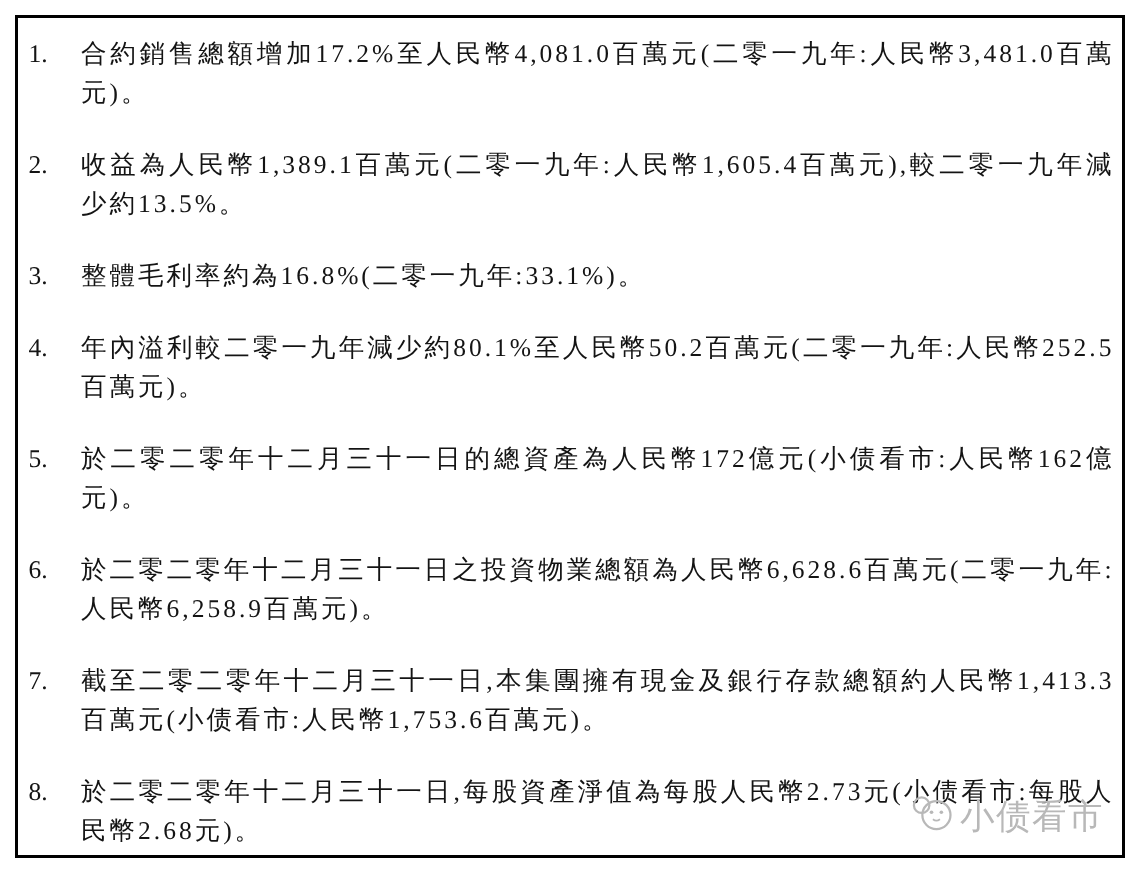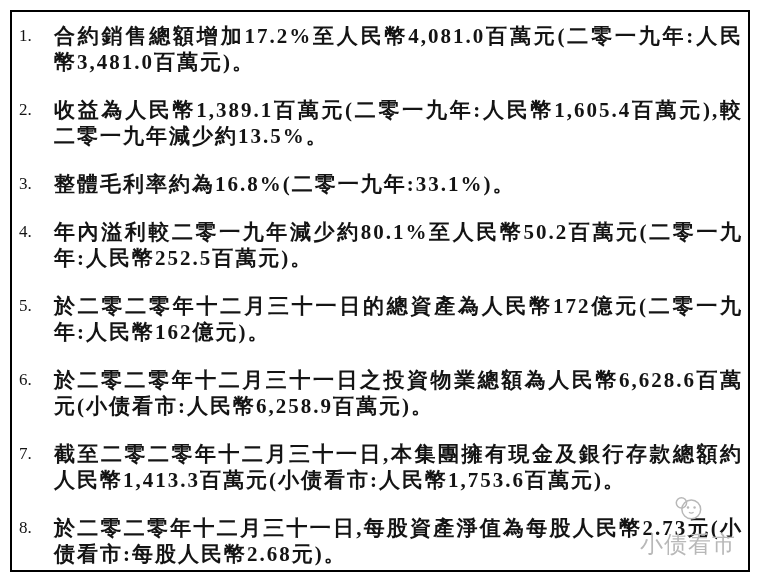--- a/index.html
+++ b/index.html
@@ -36,37 +36,35 @@
   .item:last-child { margin-bottom: 0; }
   .num {
     flex: 0 0 35px;
     font-size: 17px;
     line-height: 26px;
     letter-spacing: 0;
     color: #141414;
   }
   .txt {
     flex: 1 1 auto;
-    font-size: 21px;
+    font-size: 17px;
     line-height: 26px;
     letter-spacing: 2px;
     text-align: justify;
     text-justify: inter-character;
     color: #141414;
-    font-weight: bold;
   }
   .watermark {
     position: absolute;
     right: 12px;
     bottom: 10px;
     display: flex;
     align-items: center;
     gap: 4px;
     color: #b8b8b8;
-    flex-direction: column;
   }
   .watermark .wm-label {
     font-size: 23px;
     letter-spacing: 1px;
     color: #b8b8b8;
     font-family: "Liberation Serif", "DejaVu Serif", serif;
   }
   .wm-icon { display: inline-block; }
 </style>
 </head>
@@ -90,26 +88,26 @@
       <span class="txt">整體毛利率約為16.8%(二零一九年:33.1%)。</span>
     </div>
 
     <div class="item">
       <span class="num">4.</span>
       <span class="txt">年內溢利較二零一九年減少約80.1%至人民幣50.2百萬元(二零一九年:人民幣252.5百萬元)。</span>
     </div>
 
     <div class="item">
       <span class="num">5.</span>
-      <span class="txt">於二零二零年十二月三十一日的總資產為人民幣172億元(二零一九年:人民幣162億元)。</span>
+      <span class="txt">於二零二零年十二月三十一日的總資產為人民幣172億元(小债看市:人民幣162億元)。</span>
     </div>
 
     <div class="item">
       <span class="num">6.</span>
-      <span class="txt">於二零二零年十二月三十一日之投資物業總額為人民幣6,628.6百萬元(小债看市:人民幣6,258.9百萬元)。</span>
+      <span class="txt">於二零二零年十二月三十一日之投資物業總額為人民幣6,628.6百萬元(二零一九年:人民幣6,258.9百萬元)。</span>
     </div>
 
     <div class="item">
       <span class="num">7.</span>
       <span class="txt">截至二零二零年十二月三十一日,本集團擁有現金及銀行存款總額約人民幣1,413.3百萬元(小债看市:人民幣1,753.6百萬元)。</span>
     </div>
 
     <div class="item">
       <span class="num">8.</span>
       <span class="txt">於二零二零年十二月三十一日,每股資產淨值為每股人民幣2.73元(小债看市:每股人民幣2.68元)。</span>

